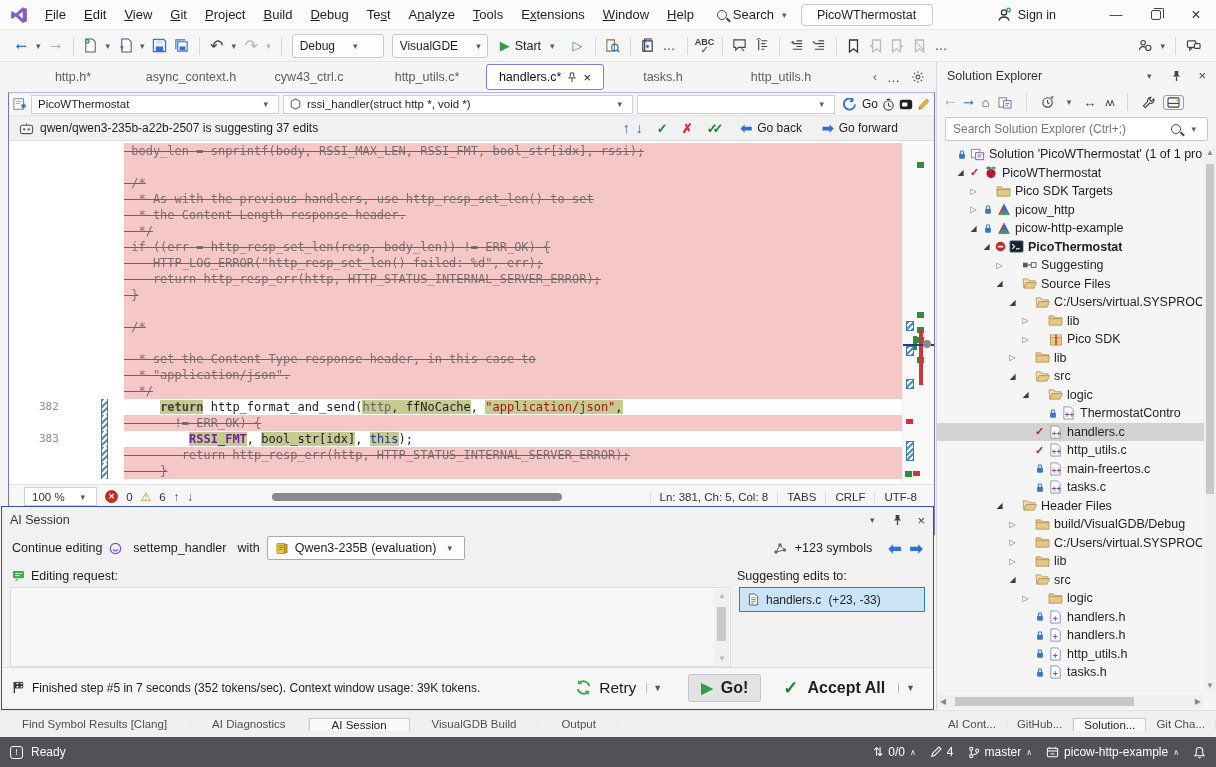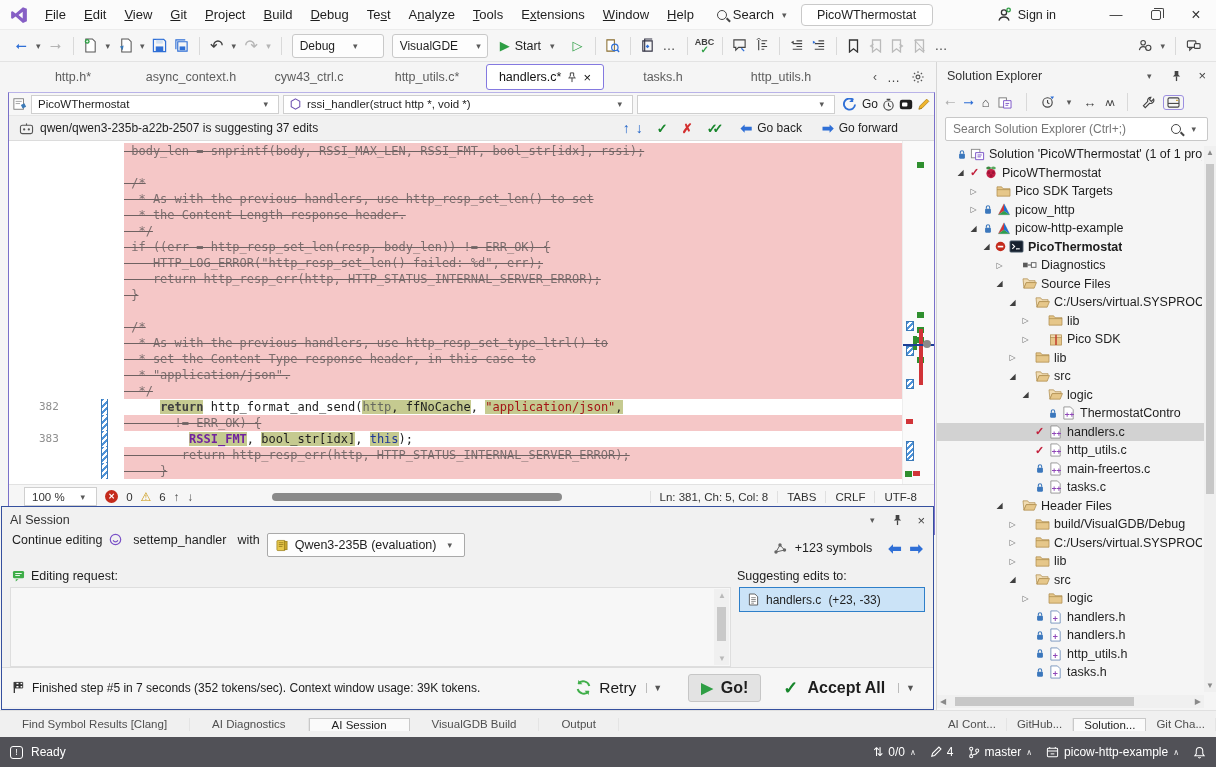--- a/index.html
+++ b/index.html
@@ -102,21 +102,21 @@
   .warn{color:#c79100;font-size:12px;}
   .hsb{flex:1;height:10px;margin:0 16px;position:relative;}
   .hsb .thumb{position:absolute;left:55px;width:290px;top:1px;height:8px;background:#8a8a8a;border-radius:4px;}
   .est-right{display:flex;align-items:center;gap:0;}
   .est-right span{padding:0 9px;border-left:1px solid #e0e0e0;}
 
   
   .aipanel{position:absolute;left:1px;top:444px;width:933px;height:204px;background:#f1f1f1;border:1px solid #35509e;}
   .aphead{height:26px;display:flex;align-items:center;padding:0 8px;font-size:12.5px;color:#333;}
   .aphead .ic{margin-left:14px;color:#444;}
-  .aprow{height:30px;display:flex;padding:0 10px;font-size:12.5px;gap:7px;}
+  .aprow{height:30px;display:flex;align-items:center;padding:0 10px;font-size:12.5px;gap:7px;}
   .modelcombo{height:24px;border:1px solid #a9a9a9;background:#fdfdfd;border-radius:2px;display:flex;align-items:center;gap:7px;padding:0 8px;}
   .aprow .right{margin-left:auto;display:flex;align-items:center;gap:8px;}
   .aplabels{height:22px;display:flex;align-items:flex-end;padding:0 10px 2px;font-size:12.5px;justify-content:space-between;}
   .aplabels .rightlab{margin-left:auto;width:186px;}
   .apbody{height:82px;display:flex;padding:2px 8px 0 8px;gap:8px;}
   .reqbox{flex:1;background:#f7f7f7;border:1px solid #dedede;position:relative;}
   .reqsb{position:absolute;right:1px;top:1px;bottom:1px;width:15px;background:#f0f0f0;}
   .reqsb .a{position:absolute;left:4px;color:#b9b9b9;font-size:8px;}
   .reqsb .t{position:absolute;left:3px;top:18px;width:9px;height:34px;background:#c9c9c9;}
   .editlist{width:186px;background:#f1f1f1;}
@@ -541,21 +541,20 @@
             <div class="crow">
               <div class="lbg del"></div>
               <span class="ltext"><span class="c-sd"></span></span>
             </div>
             <div class="crow">
               <div class="lbg del"></div>
               <span class="ltext"><span class="c-sd"> /*</span></span>
             </div>
             <div class="crow">
               <div class="lbg del"></div>
-              <span class="ltext"><span class="c-sd">  * As with the previous handlers, use http_resp_set_type_ltrl() to</span></span>
             </div>
             <div class="crow">
               <div class="lbg del"></div>
               <span class="ltext"><span class="c-sd">  * set the Content-Type response header, in this case to</span></span>
             </div>
             <div class="crow">
               <div class="lbg del"></div>
               <span class="ltext"><span class="c-sd">  * "application/json".</span></span>
             </div>
             <div class="crow">
@@ -893,21 +892,21 @@
         <div class="trow" style="padding-left: 56px;">
           <span class="exp closed">▷</span>
           <span class="badge"></span>
           <span class="ticon">
             <svg width="15" height="12" viewBox="0 0 16 13">
               <rect x="1" y="4" width="5" height="5" fill="#5a5a5a"></rect>
               <rect x="10" y="4" width="5" height="5" fill="#fff" stroke="#5a5a5a"></rect>
               <path d="M6 6.5h4" stroke="#5a5a5a" stroke-width="1.2"></path>
             </svg>
           </span>
-          <span class="tlabel">Diagnostics</span>
+          <span class="tlabel">Suggesting</span>
         </div>
         <div class="trow" style="padding-left: 56px;">
           <span class="exp open">◢</span>
           <span class="badge"></span>
           <span class="ticon">
             <svg width="15" height="13" viewBox="0 0 16 14">
               <path d="M1 2h5l1.5 2H14v2H4.5L2 12z" fill="#f1dcb2" stroke="#b08d4e" stroke-width=".8"></path>
               <path d="M4.5 6H15.5L13 12H2z" fill="#e6c78a" stroke="#b08d4e" stroke-width=".8"></path>
             </svg>
           </span>

